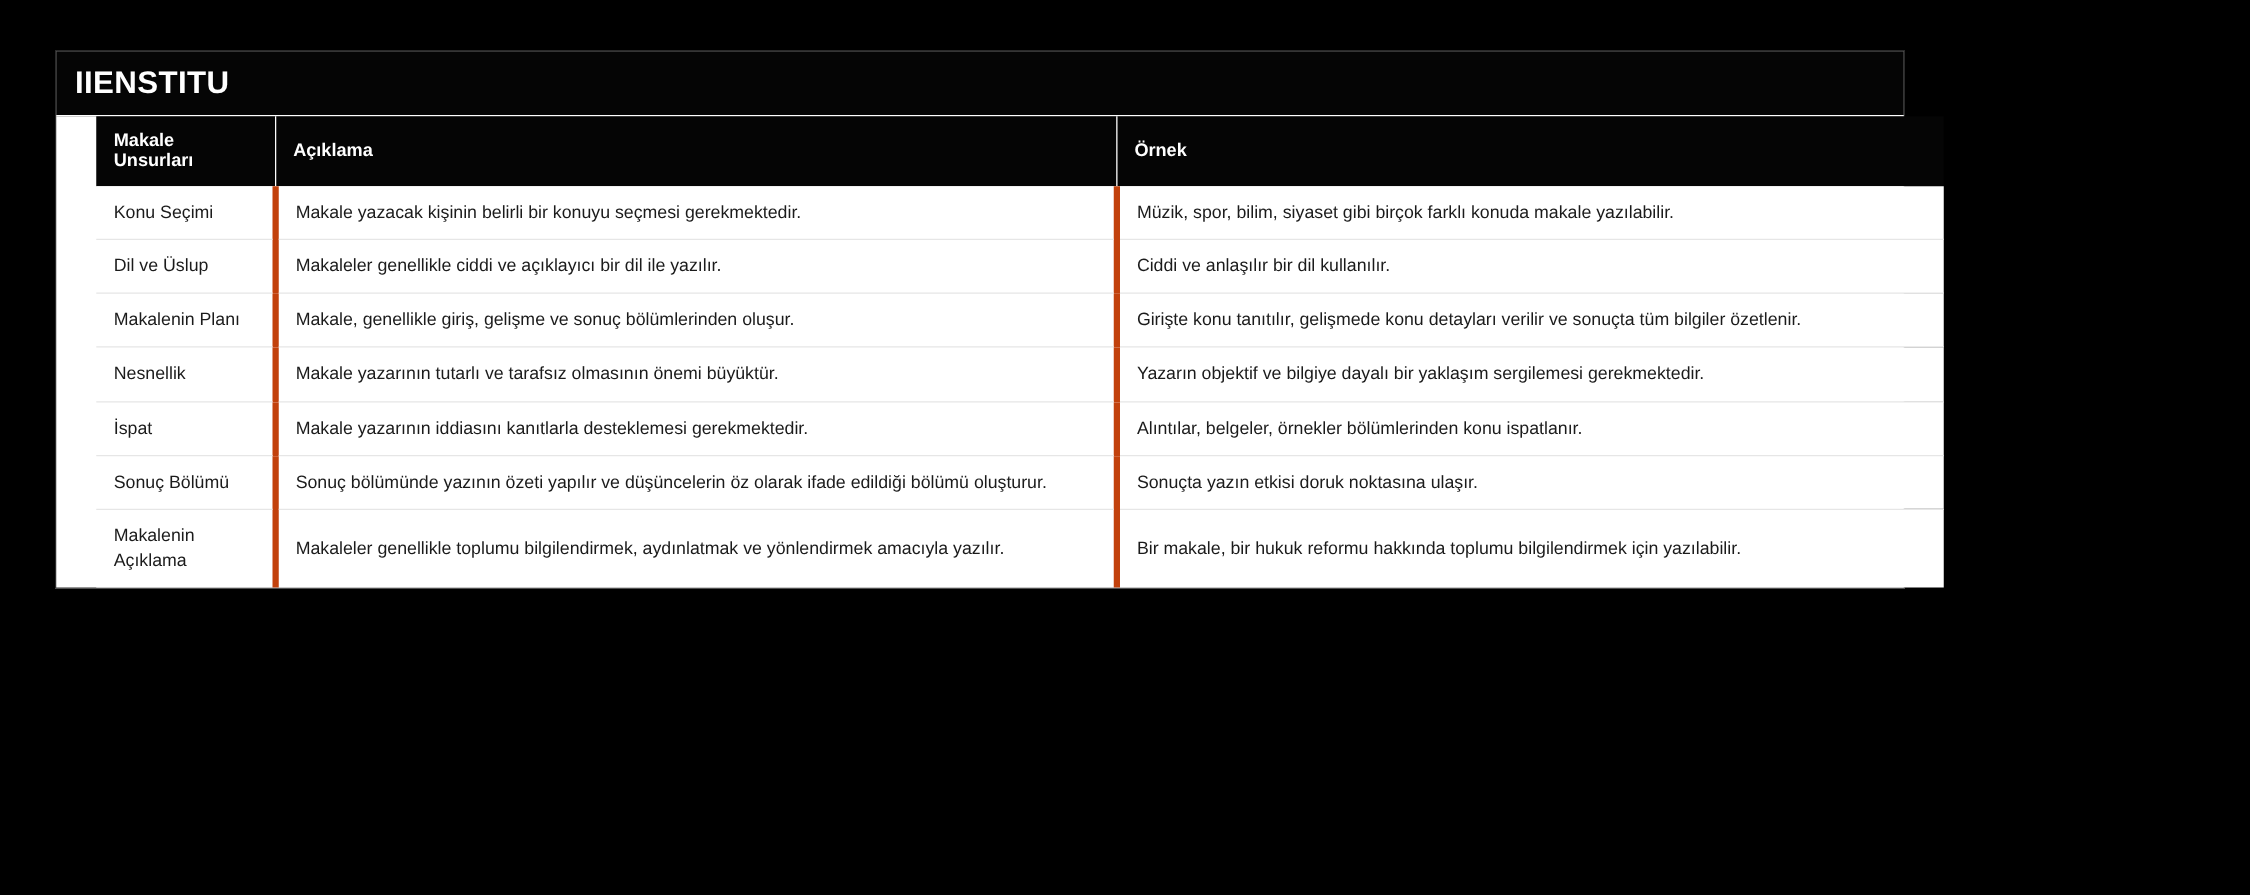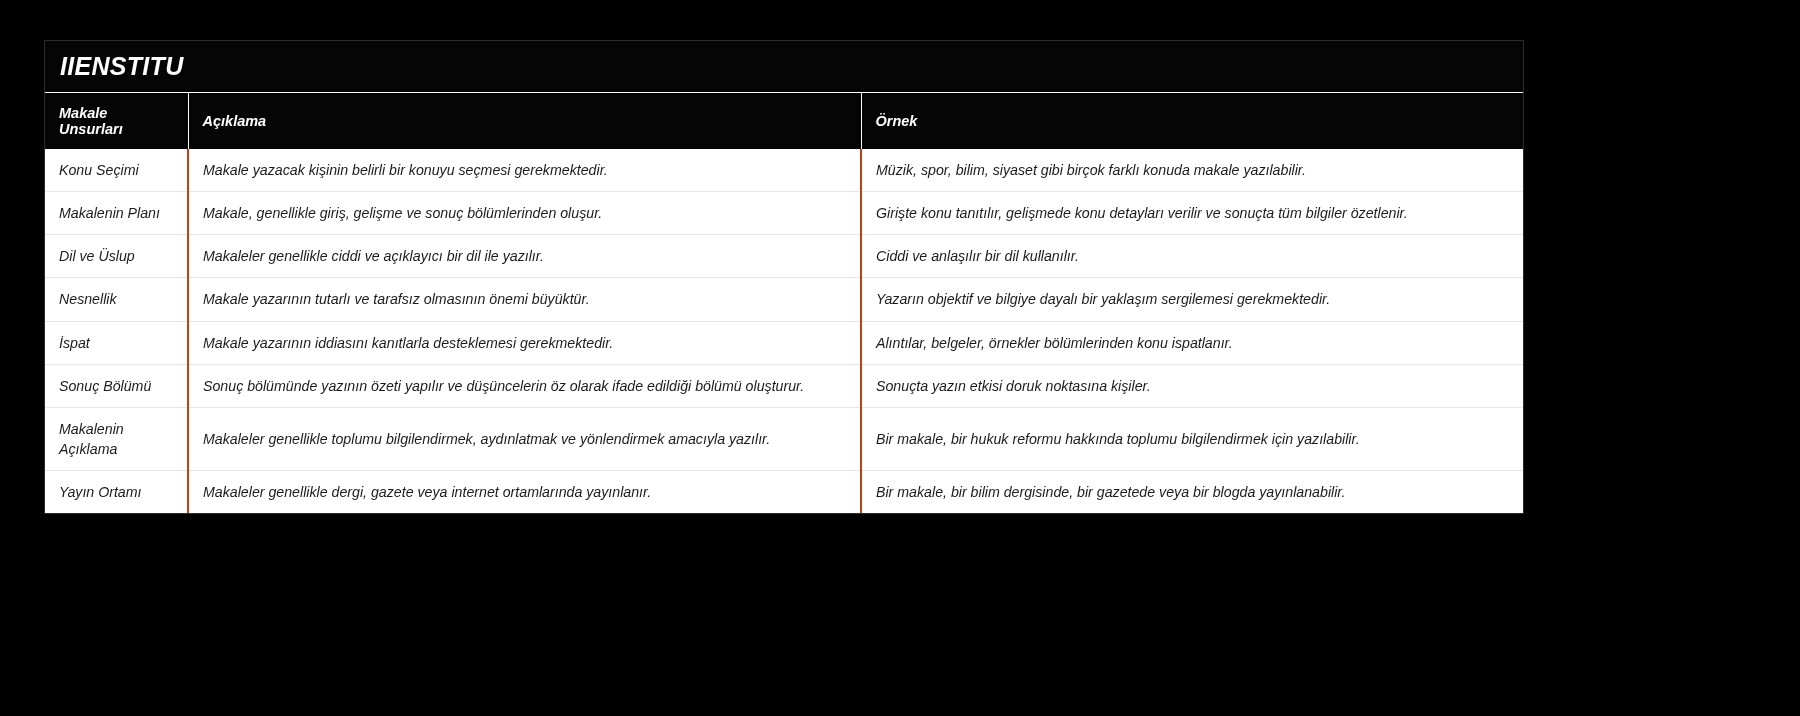--- a/index.html
+++ b/index.html
@@ -13,21 +13,20 @@
   body {
     font-family: "Liberation Sans", sans-serif;
     -webkit-font-smoothing: antialiased;
   }
 
   .page {
     position: relative;
     width: 1556px;
     height: 716px;
     background: #000000;
-    font-style: italic;
   }
 
   .card {
     position: absolute;
     left: 44px;
     top: 40px;
     width: 1480px;
     background: #ffffff;
     box-sizing: border-box;
     border: 1px solid #2b2b2b;
@@ -50,20 +49,21 @@
     letter-spacing: 0.3px;
     line-height: 1;
     font-family: "Liberation Sans", sans-serif;
   }
 
   
   table.data-table {
     width: 100%;
     border-collapse: collapse;
     table-layout: fixed;
+    margin-left: 32px;
   }
 
   table.data-table thead th {
     background: #050505;
     color: #ffffff;
     font-size: 14.5px;
     font-weight: bold;
     text-align: left;
     vertical-align: middle;
     padding: 12px 14px;
@@ -80,21 +80,21 @@
   table.data-table tbody td {
     background: #ffffff;
     color: #1b1b1b;
     font-size: 14.2px;
     line-height: 1.42;
     text-align: left;
     vertical-align: middle;
     padding: 11px 14px;
     box-sizing: border-box;
     border-top: 1px solid #e6e6e6;
-    border-right: 2px solid #c2410c;
+    border-right: 5px solid #c2410c;
   }
   table.data-table tbody td:last-child { border-right: none; }
   table.data-table tbody tr:first-child td { border-top: none; }
 
   .cell-term { color: #1b1b1b; }
 </style>
 </head>
 <body>
 
 <div class="page">
@@ -117,51 +117,46 @@
           <th>Örnek</th>
         </tr>
       </thead>
       <tbody>
         <tr>
           <td class="cell-term">Konu Seçimi</td>
           <td>Makale yazacak kişinin belirli bir konuyu seçmesi gerekmektedir.</td>
           <td>Müzik, spor, bilim, siyaset gibi birçok farklı konuda makale yazılabilir.</td>
         </tr>
         <tr>
+          <td class="cell-term">Dil ve Üslup</td>
+          <td>Makaleler genellikle ciddi ve açıklayıcı bir dil ile yazılır.</td>
+          <td>Ciddi ve anlaşılır bir dil kullanılır.</td>
+        </tr>
+        <tr>
           <td class="cell-term">Makalenin Planı</td>
           <td>Makale, genellikle giriş, gelişme ve sonuç bölümlerinden oluşur.</td>
           <td>Girişte konu tanıtılır, gelişmede konu detayları verilir ve sonuçta tüm bilgiler özetlenir.</td>
-        </tr>
-        <tr>
-          <td class="cell-term">Dil ve Üslup</td>
-          <td>Makaleler genellikle ciddi ve açıklayıcı bir dil ile yazılır.</td>
-          <td>Ciddi ve anlaşılır bir dil kullanılır.</td>
         </tr>
         <tr>
           <td class="cell-term">Nesnellik</td>
           <td>Makale yazarının tutarlı ve tarafsız olmasının önemi büyüktür.</td>
           <td>Yazarın objektif ve bilgiye dayalı bir yaklaşım sergilemesi gerekmektedir.</td>
         </tr>
         <tr>
           <td class="cell-term">İspat</td>
           <td>Makale yazarının iddiasını kanıtlarla desteklemesi gerekmektedir.</td>
           <td>Alıntılar, belgeler, örnekler bölümlerinden konu ispatlanır.</td>
         </tr>
         <tr>
           <td class="cell-term">Sonuç Bölümü</td>
           <td>Sonuç bölümünde yazının özeti yapılır ve düşüncelerin öz olarak ifade edildiği bölümü oluşturur.</td>
-          <td>Sonuçta yazın etkisi doruk noktasına kişiler.</td>
+          <td>Sonuçta yazın etkisi doruk noktasına ulaşır.</td>
         </tr>
         <tr>
           <td class="cell-term">Makalenin Açıklama</td>
           <td>Makaleler genellikle toplumu bilgilendirmek, aydınlatmak ve yönlendirmek amacıyla yazılır.</td>
           <td>Bir makale, bir hukuk reformu hakkında toplumu bilgilendirmek için yazılabilir.</td>
-        </tr>
-        <tr>
-          <td class="cell-term">Yayın Ortamı</td>
-          <td>Makaleler genellikle dergi, gazete veya internet ortamlarında yayınlanır.</td>
-          <td>Bir makale, bir bilim dergisinde, bir gazetede veya bir blogda yayınlanabilir.</td>
         </tr>
       </tbody>
     </table>
 
   </div>
 </div>
 
 </body></html>

